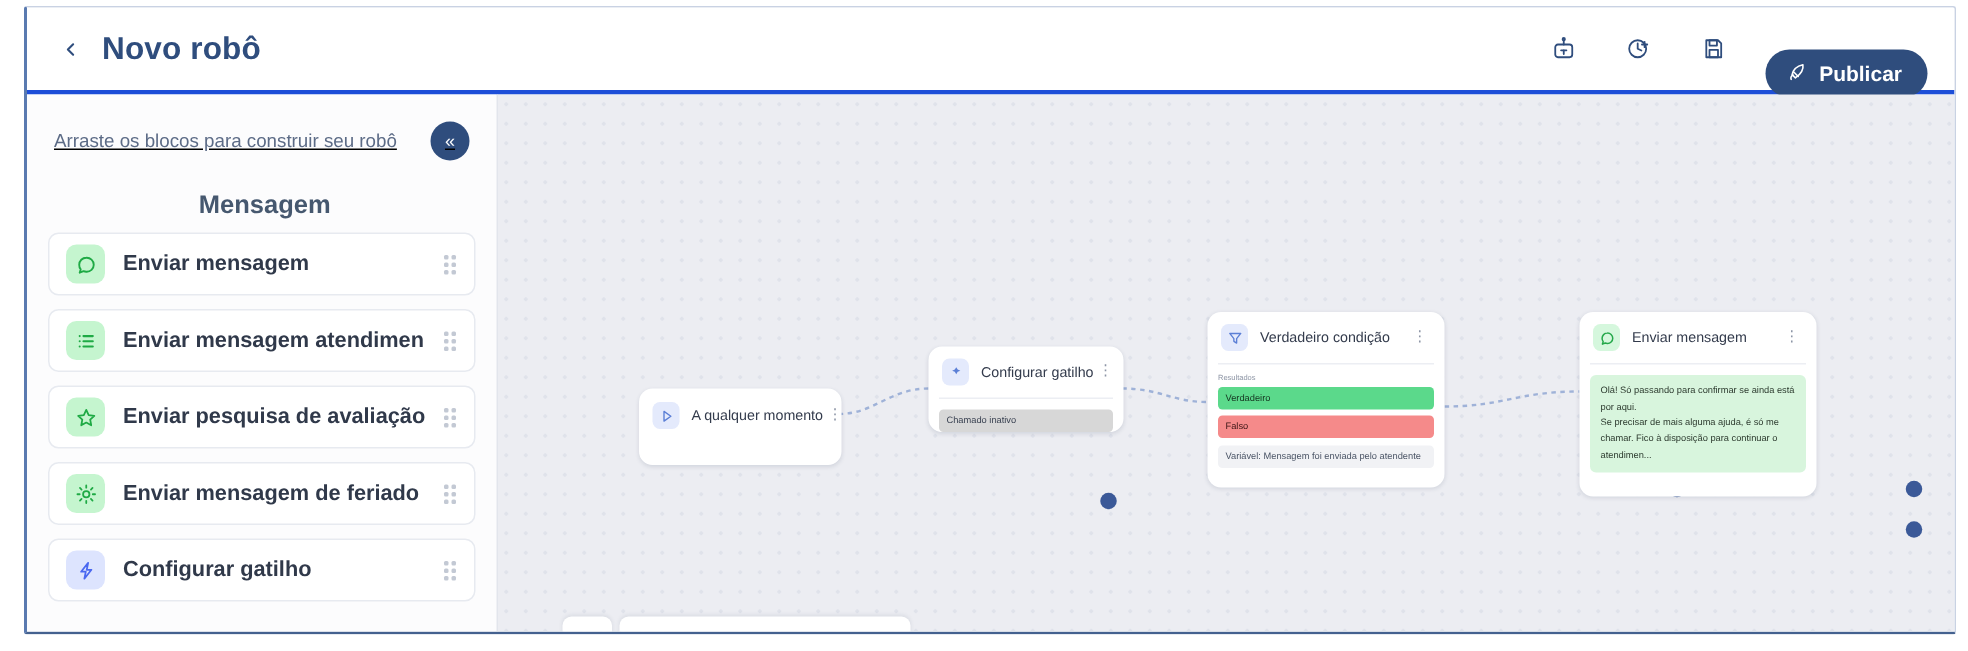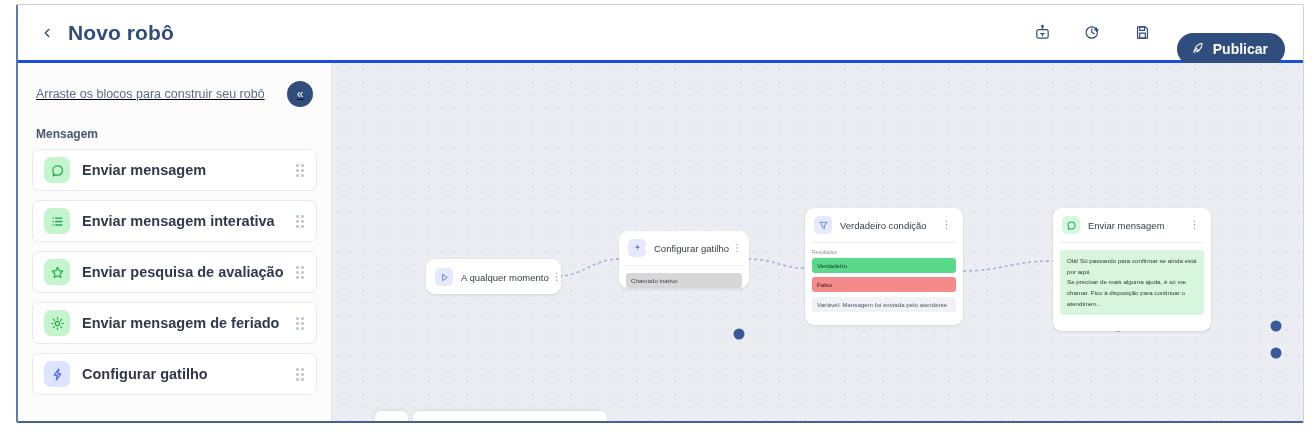--- a/index.html
+++ b/index.html
@@ -99,24 +99,25 @@
     width: 26px; height: 26px;
     border-radius: 50%;
     background: #2f4d7d;
     color: #ffffff;
     display: flex; align-items: center; justify-content: center;
     font-size: 12px;
     cursor: pointer;
     margin-right: 4px;
   }
   .group-title {
-    font-size: 12px;
+    font-size: 17px;
     font-weight: bold;
     color: #46586f;
     margin: 14px 0 8px 4px;
+    text-align: center;
   }
   .block {
     display: flex; align-items: center;
     height: 42px;
     background: #ffffff;
     border: 1px solid #e7eaf0;
     border-radius: 7px;
     margin-bottom: 9px;
     padding: 0 10px 0 11px;
     cursor: grab;
@@ -311,21 +312,21 @@
             <i></i>
           </span>
       </div>
 
       <div class="block">
         <span class="block-icon green">
           <svg width="15" height="15" viewBox="0 0 24 24" fill="none" stroke="currentColor" stroke-width="2.2" stroke-linecap="round">
               <path d="M9 6.5h10M9 12h10M9 17.5h10M5 6.5h.01M5 12h.01M5 17.5h.01"></path>
             </svg>
         </span>
-        <span class="block-label">Enviar mensagem interativa</span>
+        <span class="block-label">Enviar mensagem atendimen</span>
         <span class="grip">
             <i></i>
             <i></i>
             <i></i>
             <i></i>
             <i></i>
             <i></i>
           </span>
       </div>
 
@@ -385,21 +386,21 @@
 
     <div class="canvas">
       <div class="canvas-edge"></div>
 
       <svg class="edges">
         <path d="M228,213 C252,213 262,196 288,196" fill="none" stroke="#9fb2d8" stroke-width="1.6" stroke-dasharray="3 3"></path>
         <path d="M417,196 C443,196 450,205 474,205" fill="none" stroke="#9fb2d8" stroke-width="1.6" stroke-dasharray="3 3"></path>
         <path d="M632,208 C672,208 680,198 722,198" fill="none" stroke="#9fb2d8" stroke-width="1.6" stroke-dasharray="3 3"></path>
       </svg>
 
-      <div class="node" style="left:95px; top:196px; width:135px; height:35px;">
+      <div class="node" style="left:95px; top:196px; width:135px; height:51px;">
         <div class="node-head" style="padding-top:9px;">
           <span class="node-icon lblue">
             <svg width="11" height="11" viewBox="0 0 24 24" fill="none" stroke="currentColor" stroke-width="2" stroke-linejoin="round">
                 <polygon points="8 5 18 12 8 19"></polygon>
               </svg>
           </span>
           <span class="node-title">A qualquer momento</span>
           <span class="node-kebab">⋮</span>
         </div>
       </div>

